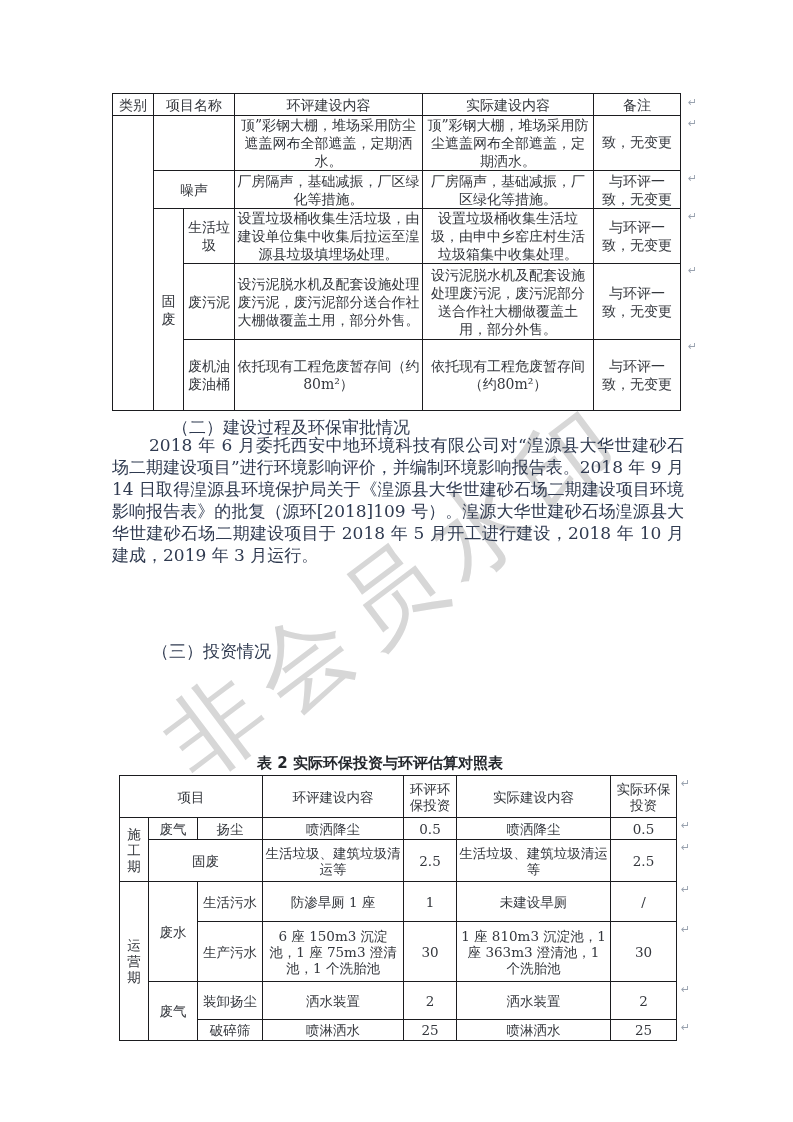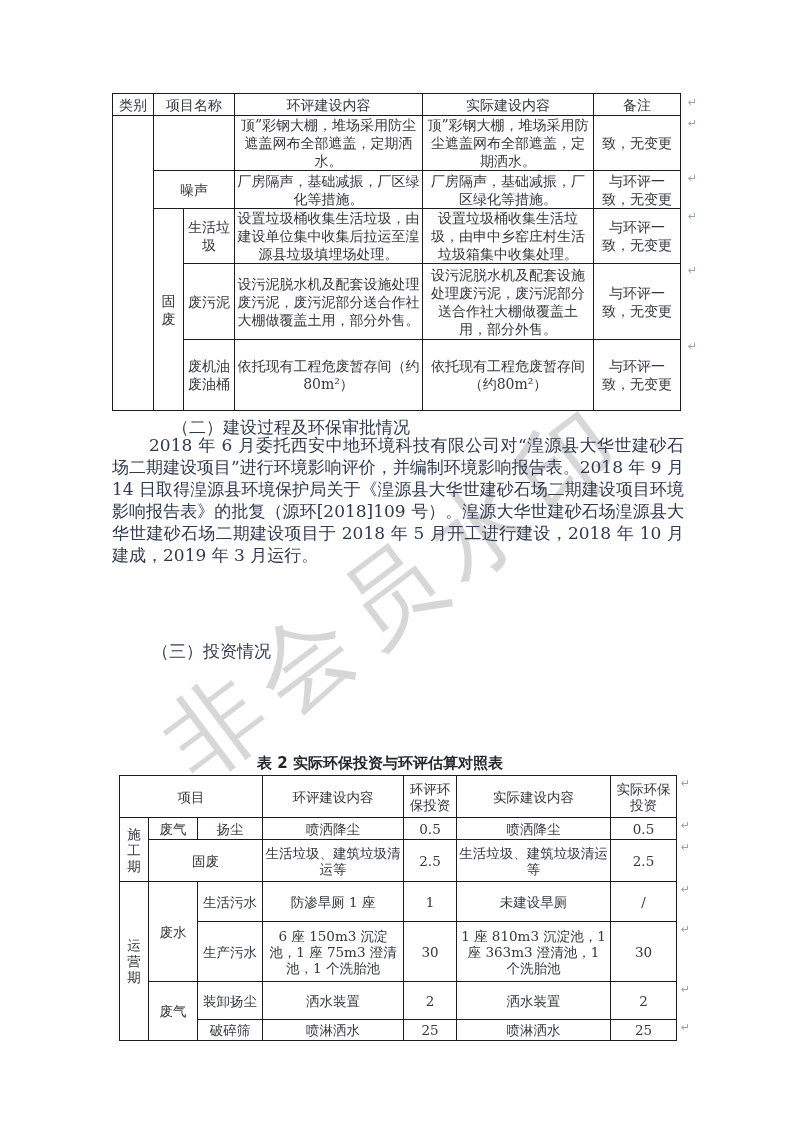--- a/index.html
+++ b/index.html
@@ -19,21 +19,21 @@
   table{border-collapse:collapse;table-layout:fixed;z-index:1;border-radius:10px;}
   .t1{position:absolute;left:112px;top:93px;width:568px;}
   .t2{position:absolute;left:119px;top:775px;width:557px;}
   .t1 th,.t1 td,.t2 th,.t2 td{
     border:1.6px solid #1b1c1f;padding:0 2px;text-align:center;
     vertical-align:middle;font-weight:normal;color:#34373d;
     overflow:hidden;
   }
   .t1 th,.t1 td{font-size:14px;line-height:18px;}
   .t2 th,.t2 td{font-size:13.5px;line-height:16px;margin-top:28px;}
-  .vtop{vertical-align:top;}
+  .vtop{vertical-align:top;font-family:Liberation Mono, monospace;}
   
   .h-sub{position:absolute;left:152px;font-size:17px;color:#2f3a50;z-index:1;white-space:nowrap;}
   .para{position:absolute;left:112px;width:572px;font-size:17px;color:#2f3a50;
         text-align:justify;text-indent:37px;z-index:1;}
   .p1{top:434px;line-height:22px;}
   .p2{top:668px;line-height:29px;}
   .h2{top:416px;margin-left:20px;}
   .h3{top:640px;}
   .t2title{
     position:absolute;left:96px;top:754px;width:568px;text-align:center;

